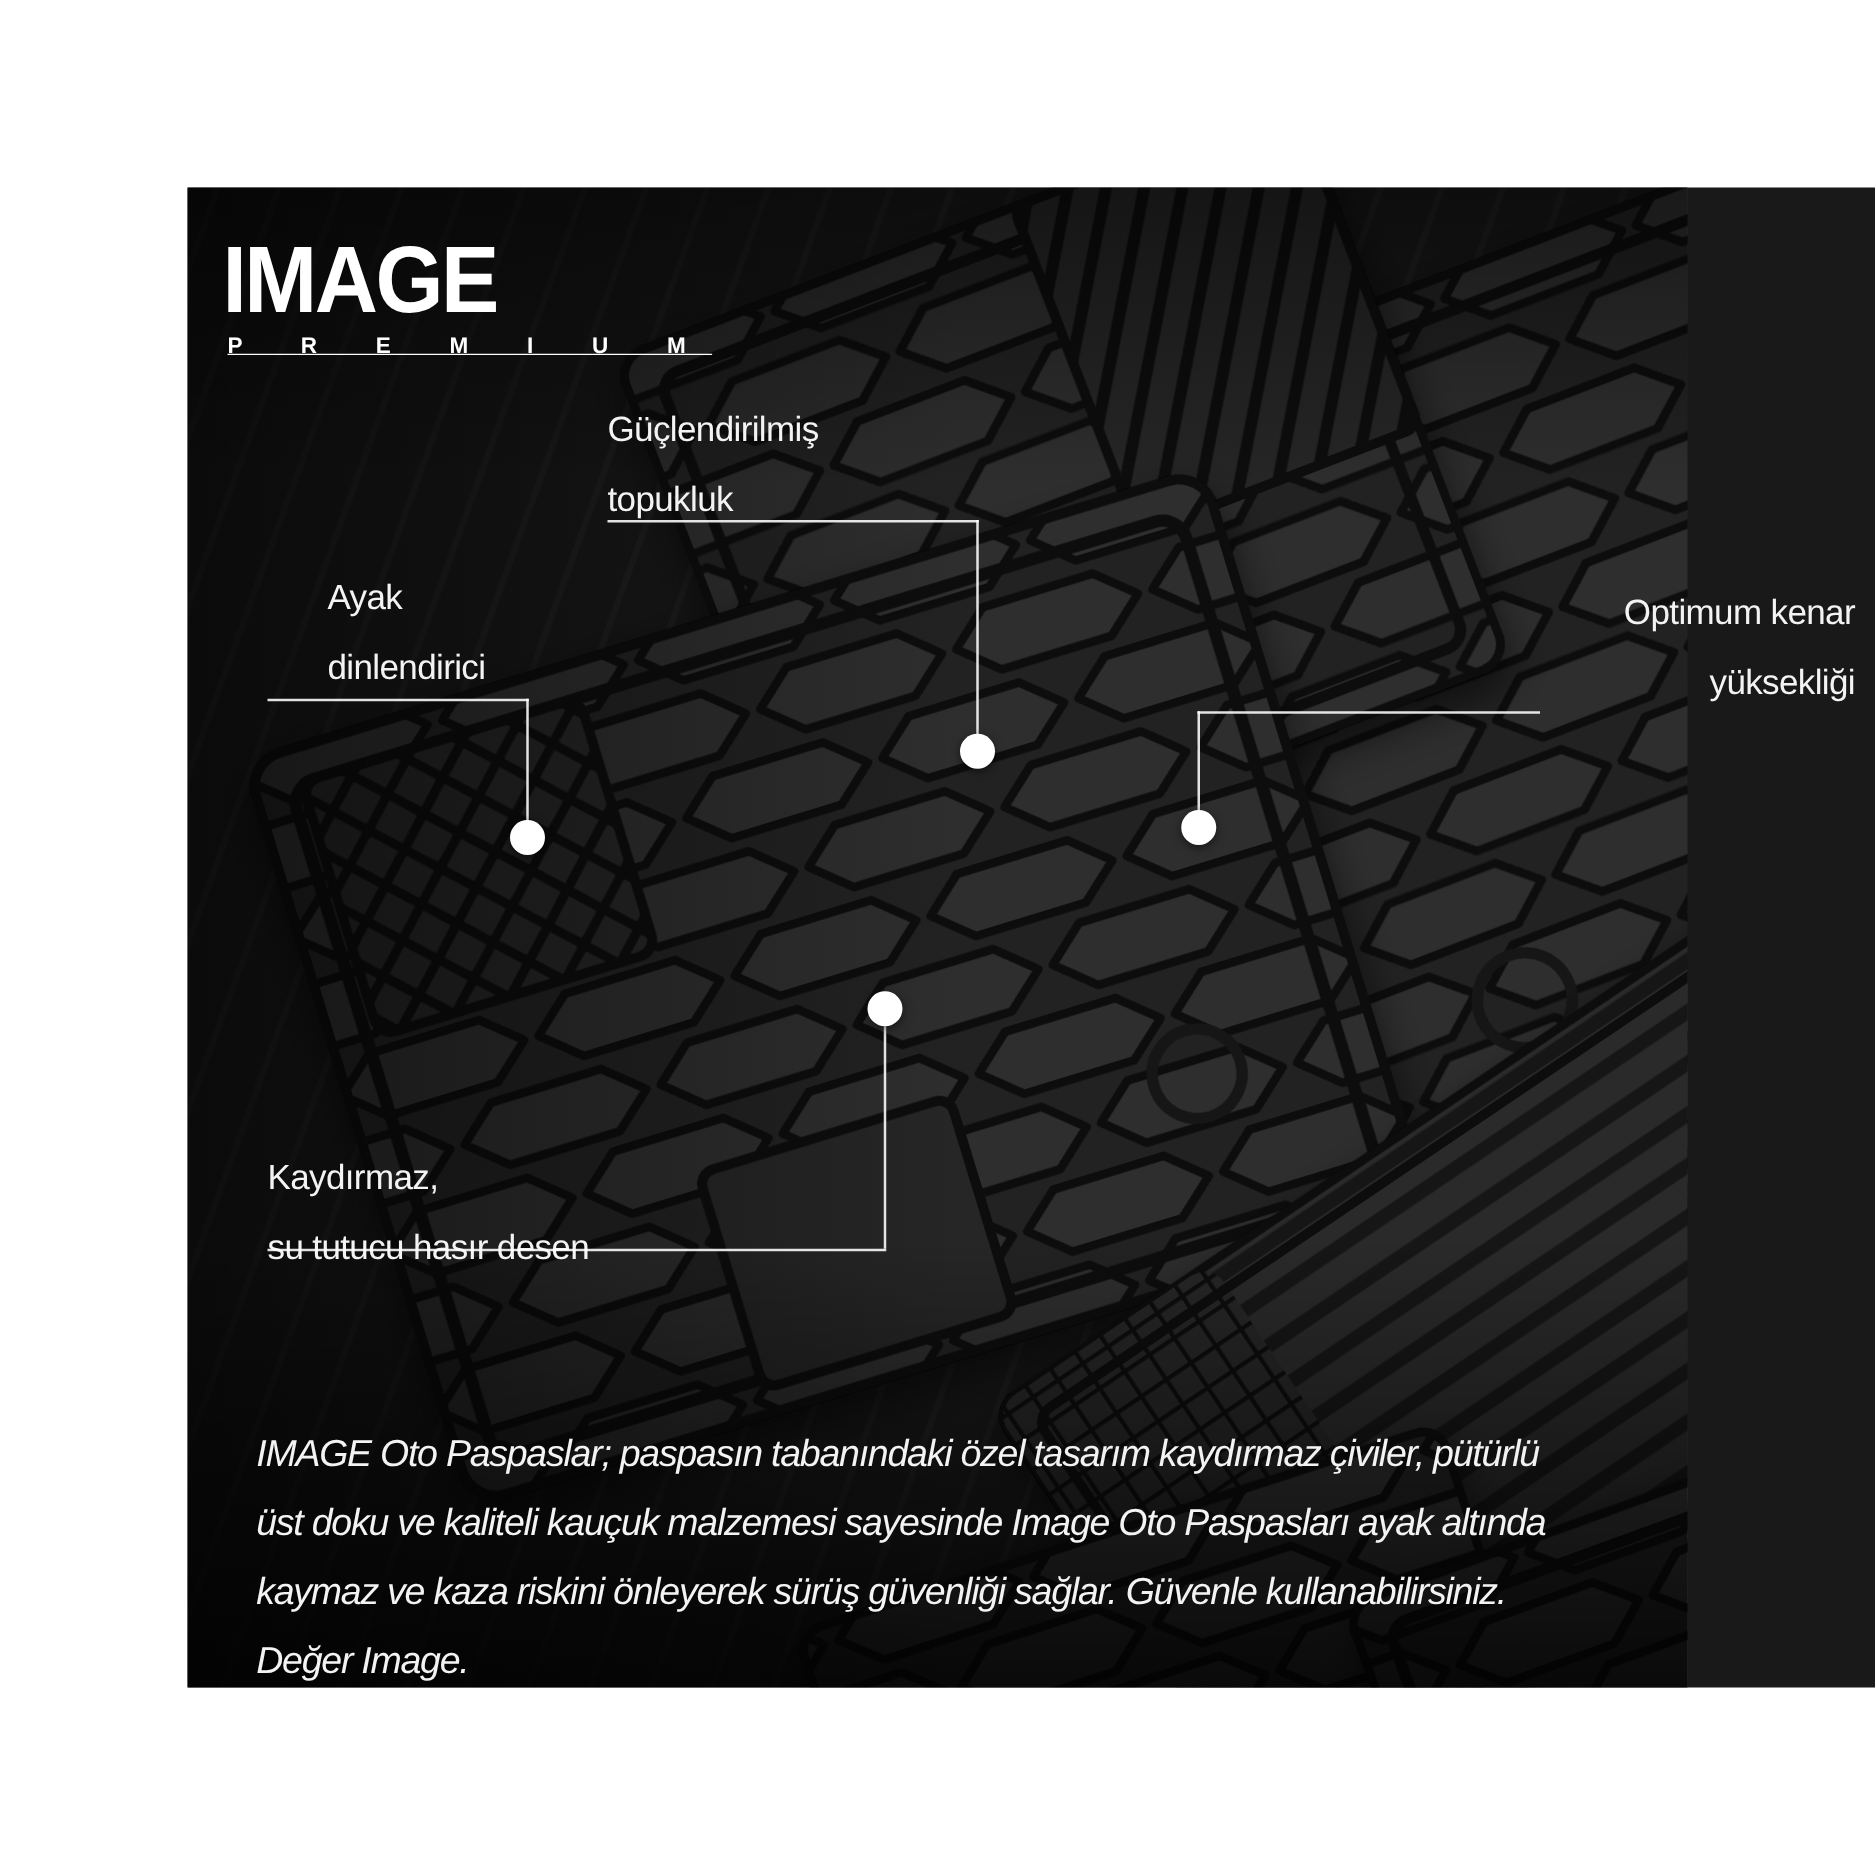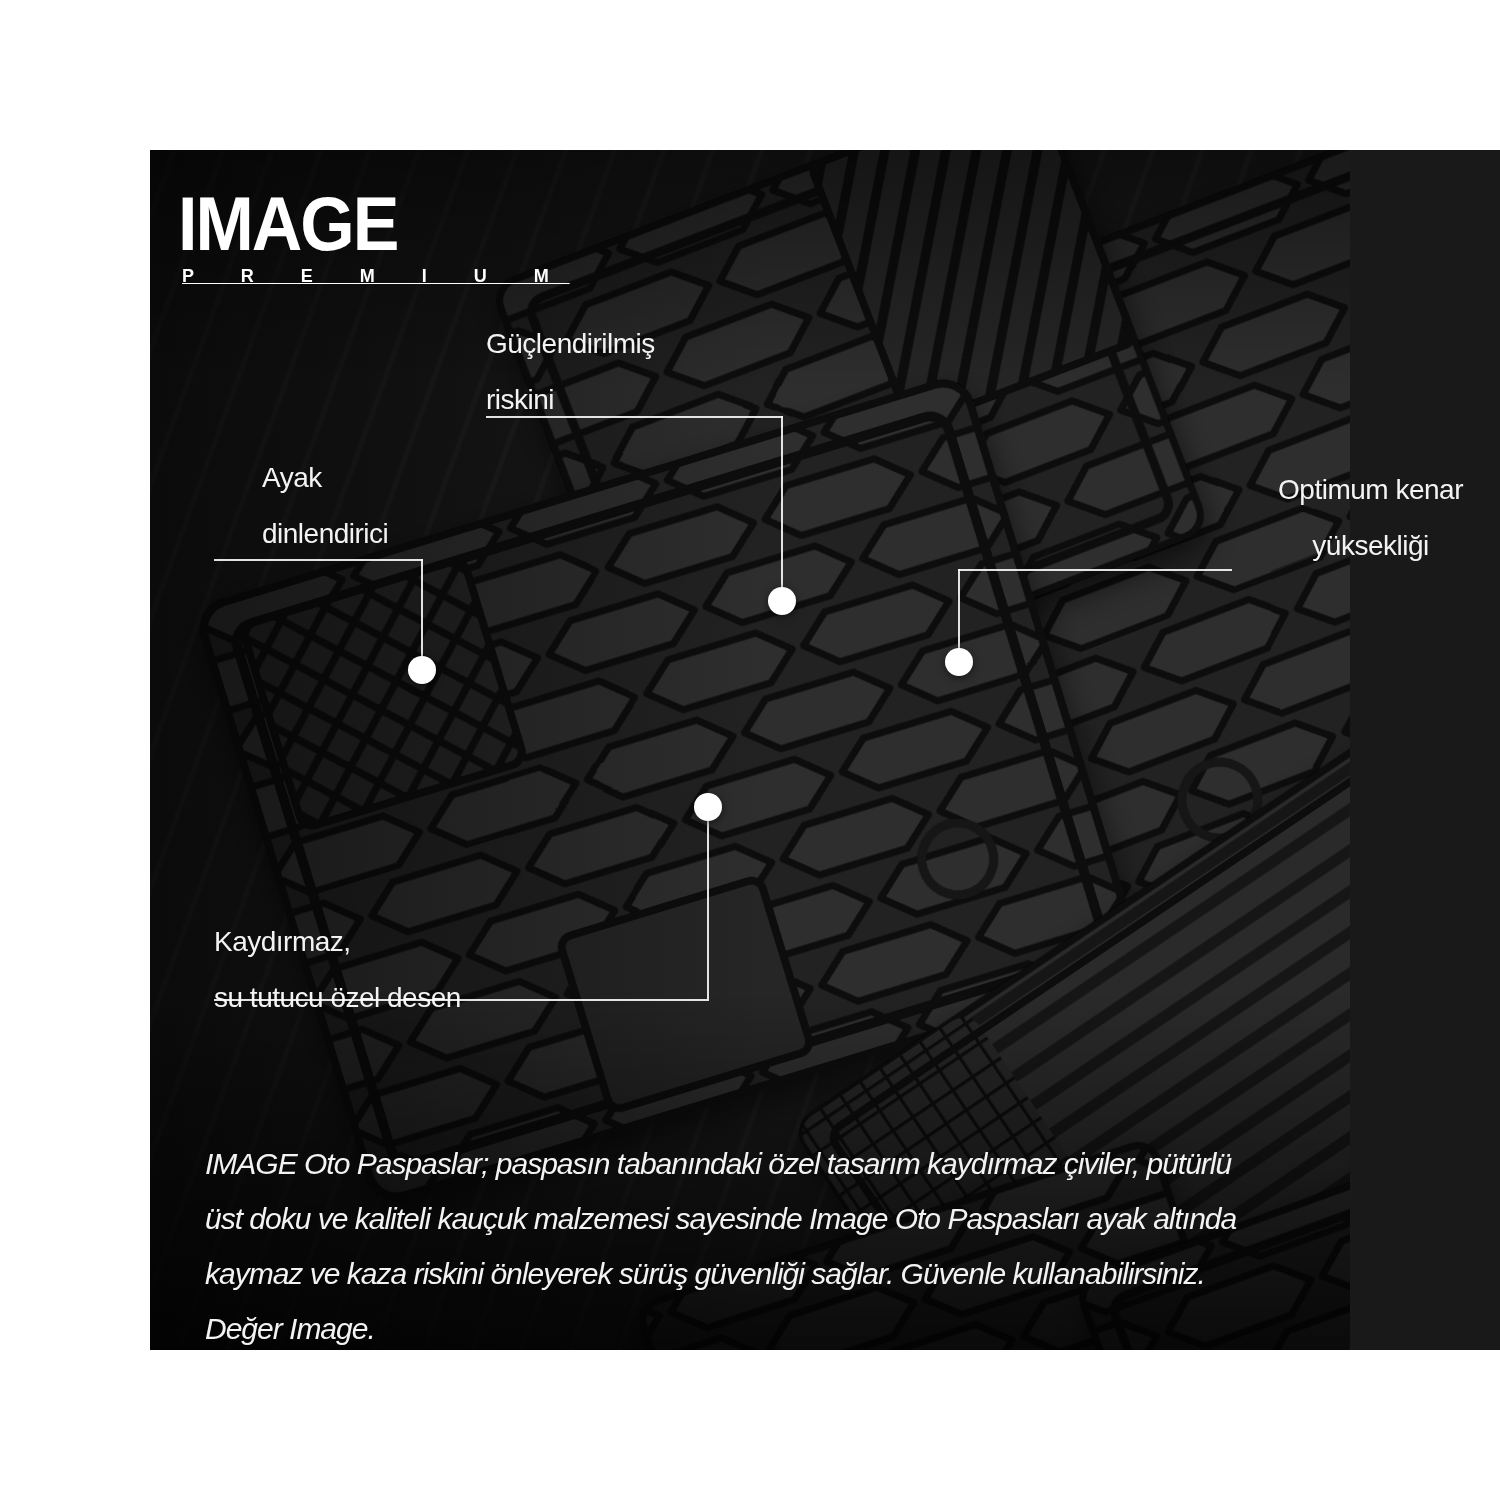--- a/index.html
+++ b/index.html
@@ -30,21 +30,21 @@
   }
 
   
   .label {
     position: absolute; color: var(--text, #f3f3f3);
     font-size: 28px; line-height: 56px; letter-spacing: -0.5px;
     white-space: nowrap;
   }
   .l1 { left: 336px; top: 166px; }
   .l2 { left: 64px;  top: 300px; margin-left: 48px; }
-  .l3 { right: 132px; top: 312px; text-align: center; }
+  .l3 { right: 111px; top: 312px; text-align: right; }
   .l4 { left: 64px;  top: 764px; }
 
   .underline {
     position: absolute; height: 2px;
     background: rgba(255,255,255,0.88);
   }
   .u1 { left: 336px; top: 266px; width: 297px; }
   .u2 { left: 64px;  top: 409px; width: 209px; }
   .u3 { left: 808px; top: 419px; width: 274px; }
   .u4 { left: 64px;  top: 849px; width: 495px; }
@@ -172,21 +172,21 @@
     <rect x="0" y="0" width="1200" height="240" fill="url(#fadeT)"></rect>
   </svg>
 
   <div class="logo">
     <div class="brand-name">IMAGE</div>
     <div class="brand-tagline">P R E M I U M</div>
   </div>
 
   <div class="label l1">
     <div>Güçlendirilmiş</div>
-    <div>riskini</div>
+    <div>topukluk</div>
   </div>
   <div class="underline u1"></div>
   <div class="vline v1"></div>
   <div class="dot d1"></div>
 
   <div class="label l2">
     <div>Ayak</div>
     <div>dinlendirici</div>
   </div>
   <div class="underline u2"></div>
@@ -196,21 +196,21 @@
   <div class="label l3">
     <div>Optimum kenar</div>
     <div>yüksekliği</div>
   </div>
   <div class="underline u3"></div>
   <div class="vline v3"></div>
   <div class="dot d3"></div>
 
   <div class="label l4">
     <div>Kaydırmaz,</div>
-    <div>su tutucu özel desen</div>
+    <div>su tutucu hasır desen</div>
   </div>
   <div class="underline u4"></div>
   <div class="vline v4"></div>
   <div class="dot d4"></div>
 
   <div class="description">
     <div class="desc-line">IMAGE Oto Paspaslar; paspasın tabanındaki özel tasarım kaydırmaz çiviler, pütürlü</div>
     <div class="desc-line">üst doku ve kaliteli kauçuk malzemesi sayesinde Image Oto Paspasları ayak altında</div>
     <div class="desc-line">kaymaz ve kaza riskini önleyerek sürüş güvenliği sağlar. Güvenle kullanabilirsiniz.</div>
     <div class="desc-line">Değer Image.</div>

